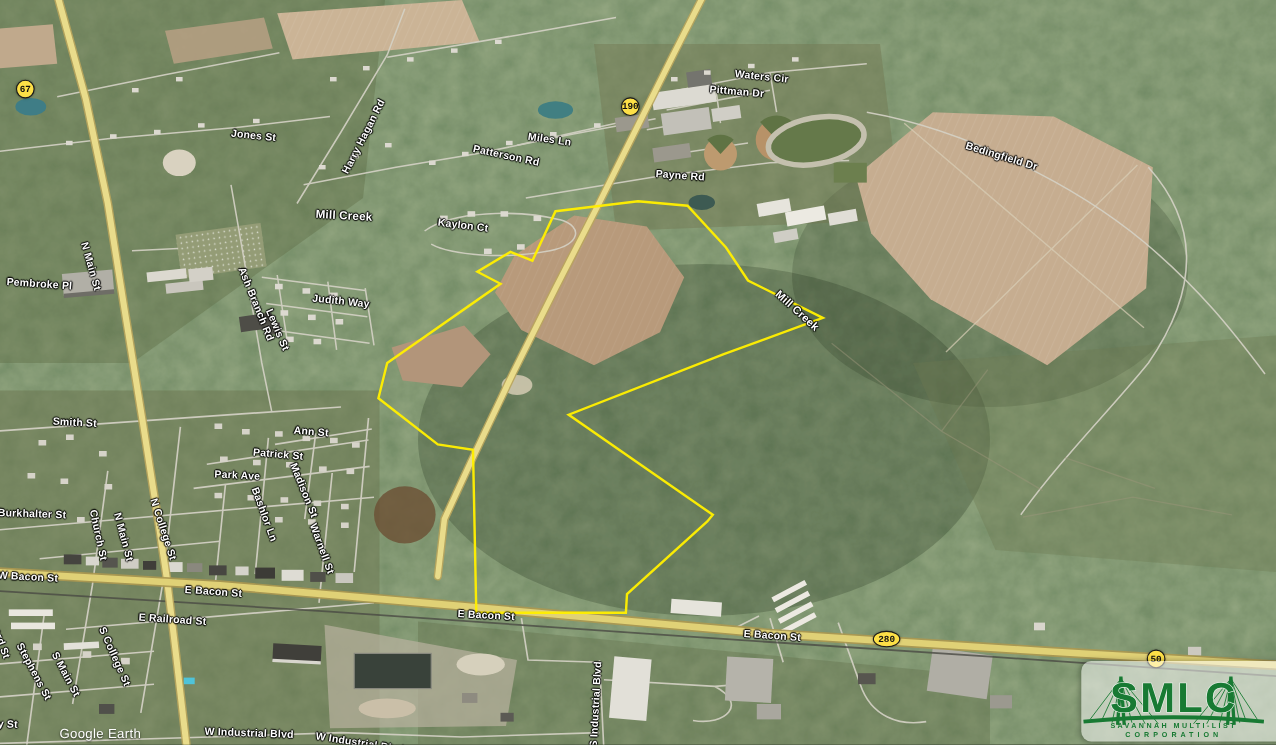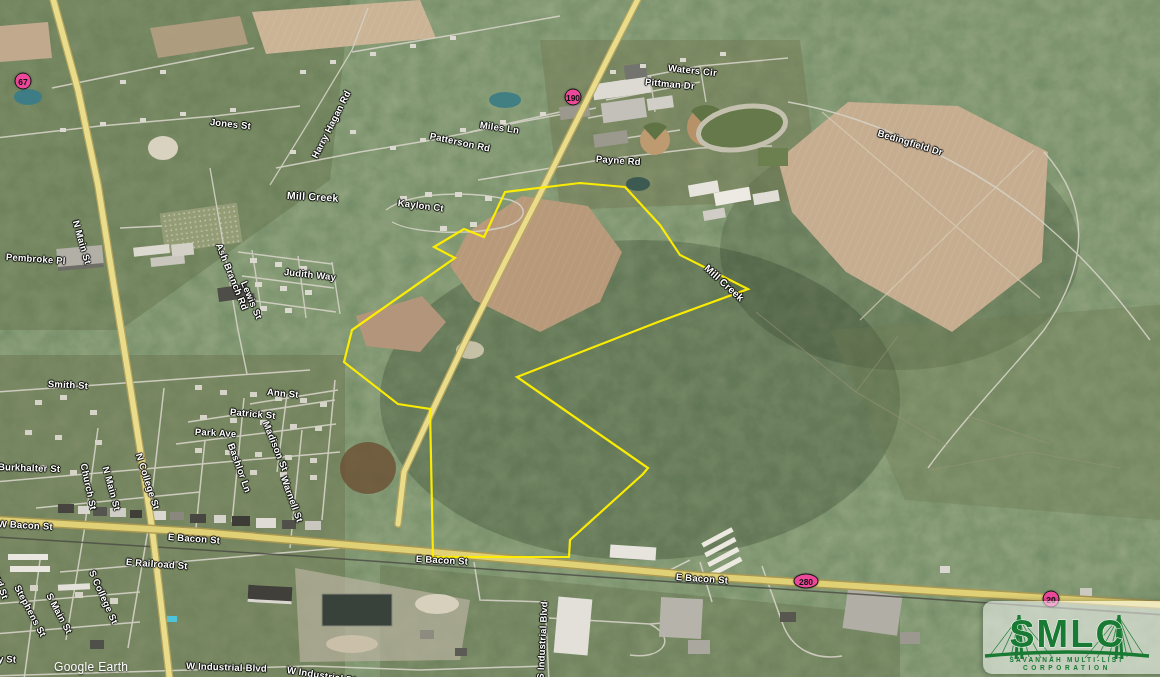--- a/index.html
+++ b/index.html
@@ -4,23 +4,23 @@
 <style>
   html,body{margin:0;padding:0;background:#222;}
   #stage{position:relative;width:1160px;height:677px;overflow:hidden;
          font-family:"Liberation Sans",sans-serif;background:#3a4a2e;}
   #stage svg.abs{position:absolute;left:0;top:0;}
   .maplabel{position:absolute;white-space:nowrap;color:#fff;font-weight:700;
     font-size:9.5px;letter-spacing:.2px;transform-origin:0 50%;
     text-shadow:-1px 0 1px rgba(0,0,0,.95),1px 0 1px rgba(0,0,0,.95),
                 0 -1px 1px rgba(0,0,0,.95),0 1px 1px rgba(0,0,0,.95);}
   .shield{position:absolute;display:flex;align-items:center;justify-content:center;
-    background:#ec4899;border:1.6px solid #1a1a1a;color:#111;box-sizing:border-box;
+    background:#fde047;border:1.6px solid #1a1a1a;color:#111;box-sizing:border-box;
     font-weight:700;font-size:8.5px;border-radius:50%;width:17px;height:17px;
-    transform:translate(-50%,-50%);box-shadow:0 0 2px rgba(0,0,0,.5);}
+    transform:translate(-50%,-50%);box-shadow:0 0 2px rgba(0,0,0,.5);font-family:Liberation Mono, monospace;}
   .shield.oval{width:25px;height:15px;}
   #watermark{position:absolute;left:6px;top:660px;color:#fff;font-size:12px;
     letter-spacing:.3px;text-shadow:0 1px 2px rgba(0,0,0,.8);margin-left:48px;}
   #logo{position:absolute;left:983px;top:601px;width:204px;height:73px;
     background:rgba(255,255,255,.52);border-radius:9px;
     box-shadow:0 0 6px rgba(0,0,0,.35);}
   #logo svg{display:block;}
 </style>
 </head>
 <body>
@@ -344,21 +344,21 @@
       <span class="maplabel" style="left: 416px; top: 553px; transform: rotate(3deg);">E Bacon St</span>
       <span class="maplabel" style="left: 676px; top: 571px; transform: rotate(4deg);">E Bacon St</span>
       <span class="maplabel" style="left: 540px; top: 674px; transform: rotate(-87deg);">S Industrial Blvd</span>
       <span class="maplabel" style="left: 186px; top: 660px; transform: rotate(2deg);">W Industrial Blvd</span>
       <span class="maplabel" style="left: 287px; top: 664px; transform: rotate(9deg);">W Industrial Blvd</span>
     </div>
   <div id="shields">
       <div class="shield" style="left: 23px; top: 81px;">67</div>
       <div class="shield" style="left: 573px; top: 97px;">190</div>
       <div class="shield oval" style="left: 806px; top: 581px;">280</div>
-      <div class="shield" style="left: 1051px; top: 599px;">20</div>
+      <div class="shield" style="left: 1051px; top: 599px;">50</div>
     </div>
 
   <div id="watermark">Google Earth</div>
 
   <div id="logo">
     <svg width="168" height="73" viewBox="0 0 168 73">
       <g stroke="#187a33" fill="none">
         <path d="M 33,58 L 36,14 L 39,58 M 133,58 L 136,14 L 139,58" stroke-width="3"></path>
         <g stroke-width="0.9" opacity=".9">
           <path d="M 36,16 L 8,53 M 36,16 L 18,55 M 36,16 L 28,56 M 36,16 L 46,56 M 36,16 L 58,57 M 36,16 L 70,57"></path>

